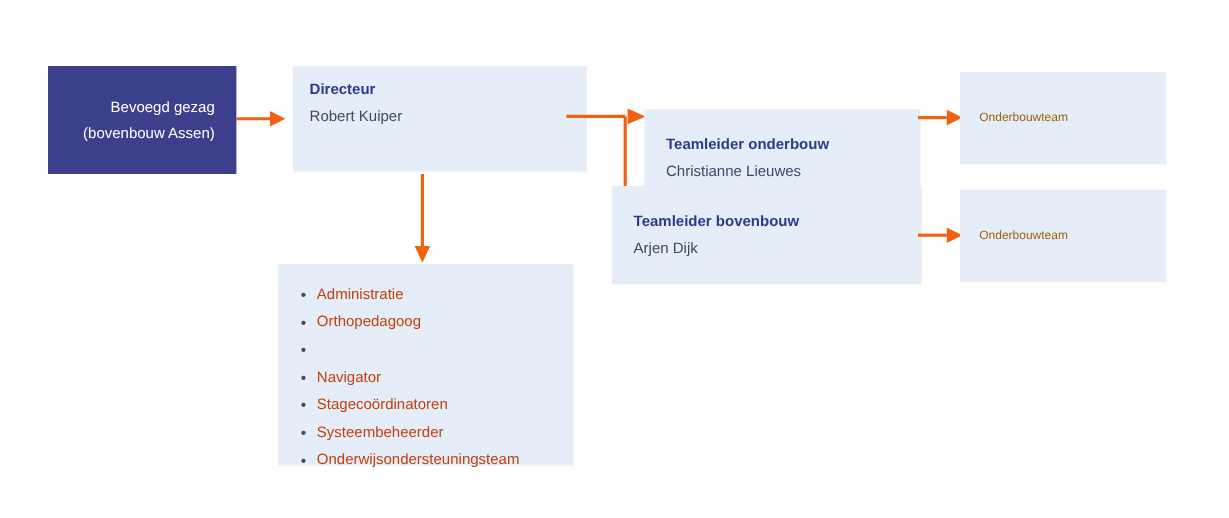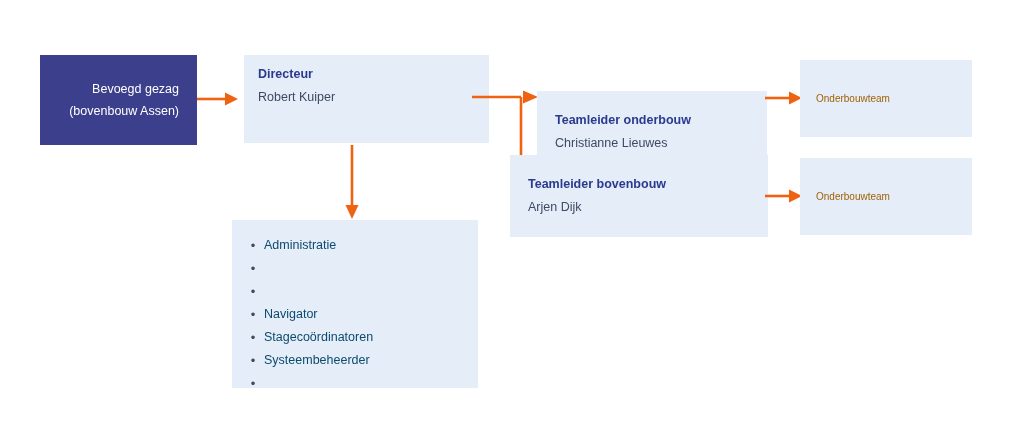--- a/index.html
+++ b/index.html
@@ -122,21 +122,21 @@
   }
   .bullet-dot {
     color: #3d4a63;
     font-size: 13px;
     width: 22px;
     flex: 0 0 22px;
     text-align: center;
     line-height: 23px;
   }
   .bullet-label {
-    color: #0c4a6e;
+    color: #c2410c;
     font-size: 12.5px;
     line-height: 23px;
     white-space: nowrap;
   }
   .conn {
     position: absolute;
   }
   .conn svg {
     display: block;
     overflow: visible;
@@ -214,35 +214,37 @@
   </div>
 
   <div class="node node-light node-support">
     <div id="support-list">
         <div class="bullet-row">
           <span class="bullet-dot">•</span>
           <span class="bullet-label">Administratie</span>
         </div>
         <div class="bullet-row">
           <span class="bullet-dot">•</span>
+          <span class="bullet-label">Orthopedagoog</span>
         </div>
         <div class="bullet-row">
           <span class="bullet-dot">•</span>
         </div>
         <div class="bullet-row">
           <span class="bullet-dot">•</span>
           <span class="bullet-label">Navigator</span>
         </div>
         <div class="bullet-row">
           <span class="bullet-dot">•</span>
           <span class="bullet-label">Stagecoördinatoren</span>
         </div>
         <div class="bullet-row">
           <span class="bullet-dot">•</span>
           <span class="bullet-label">Systeembeheerder</span>
         </div>
         <div class="bullet-row">
           <span class="bullet-dot">•</span>
+          <span class="bullet-label">Onderwijsondersteuningsteam</span>
         </div>
       </div>
   </div>
 
 </div>
 
 </body></html>

